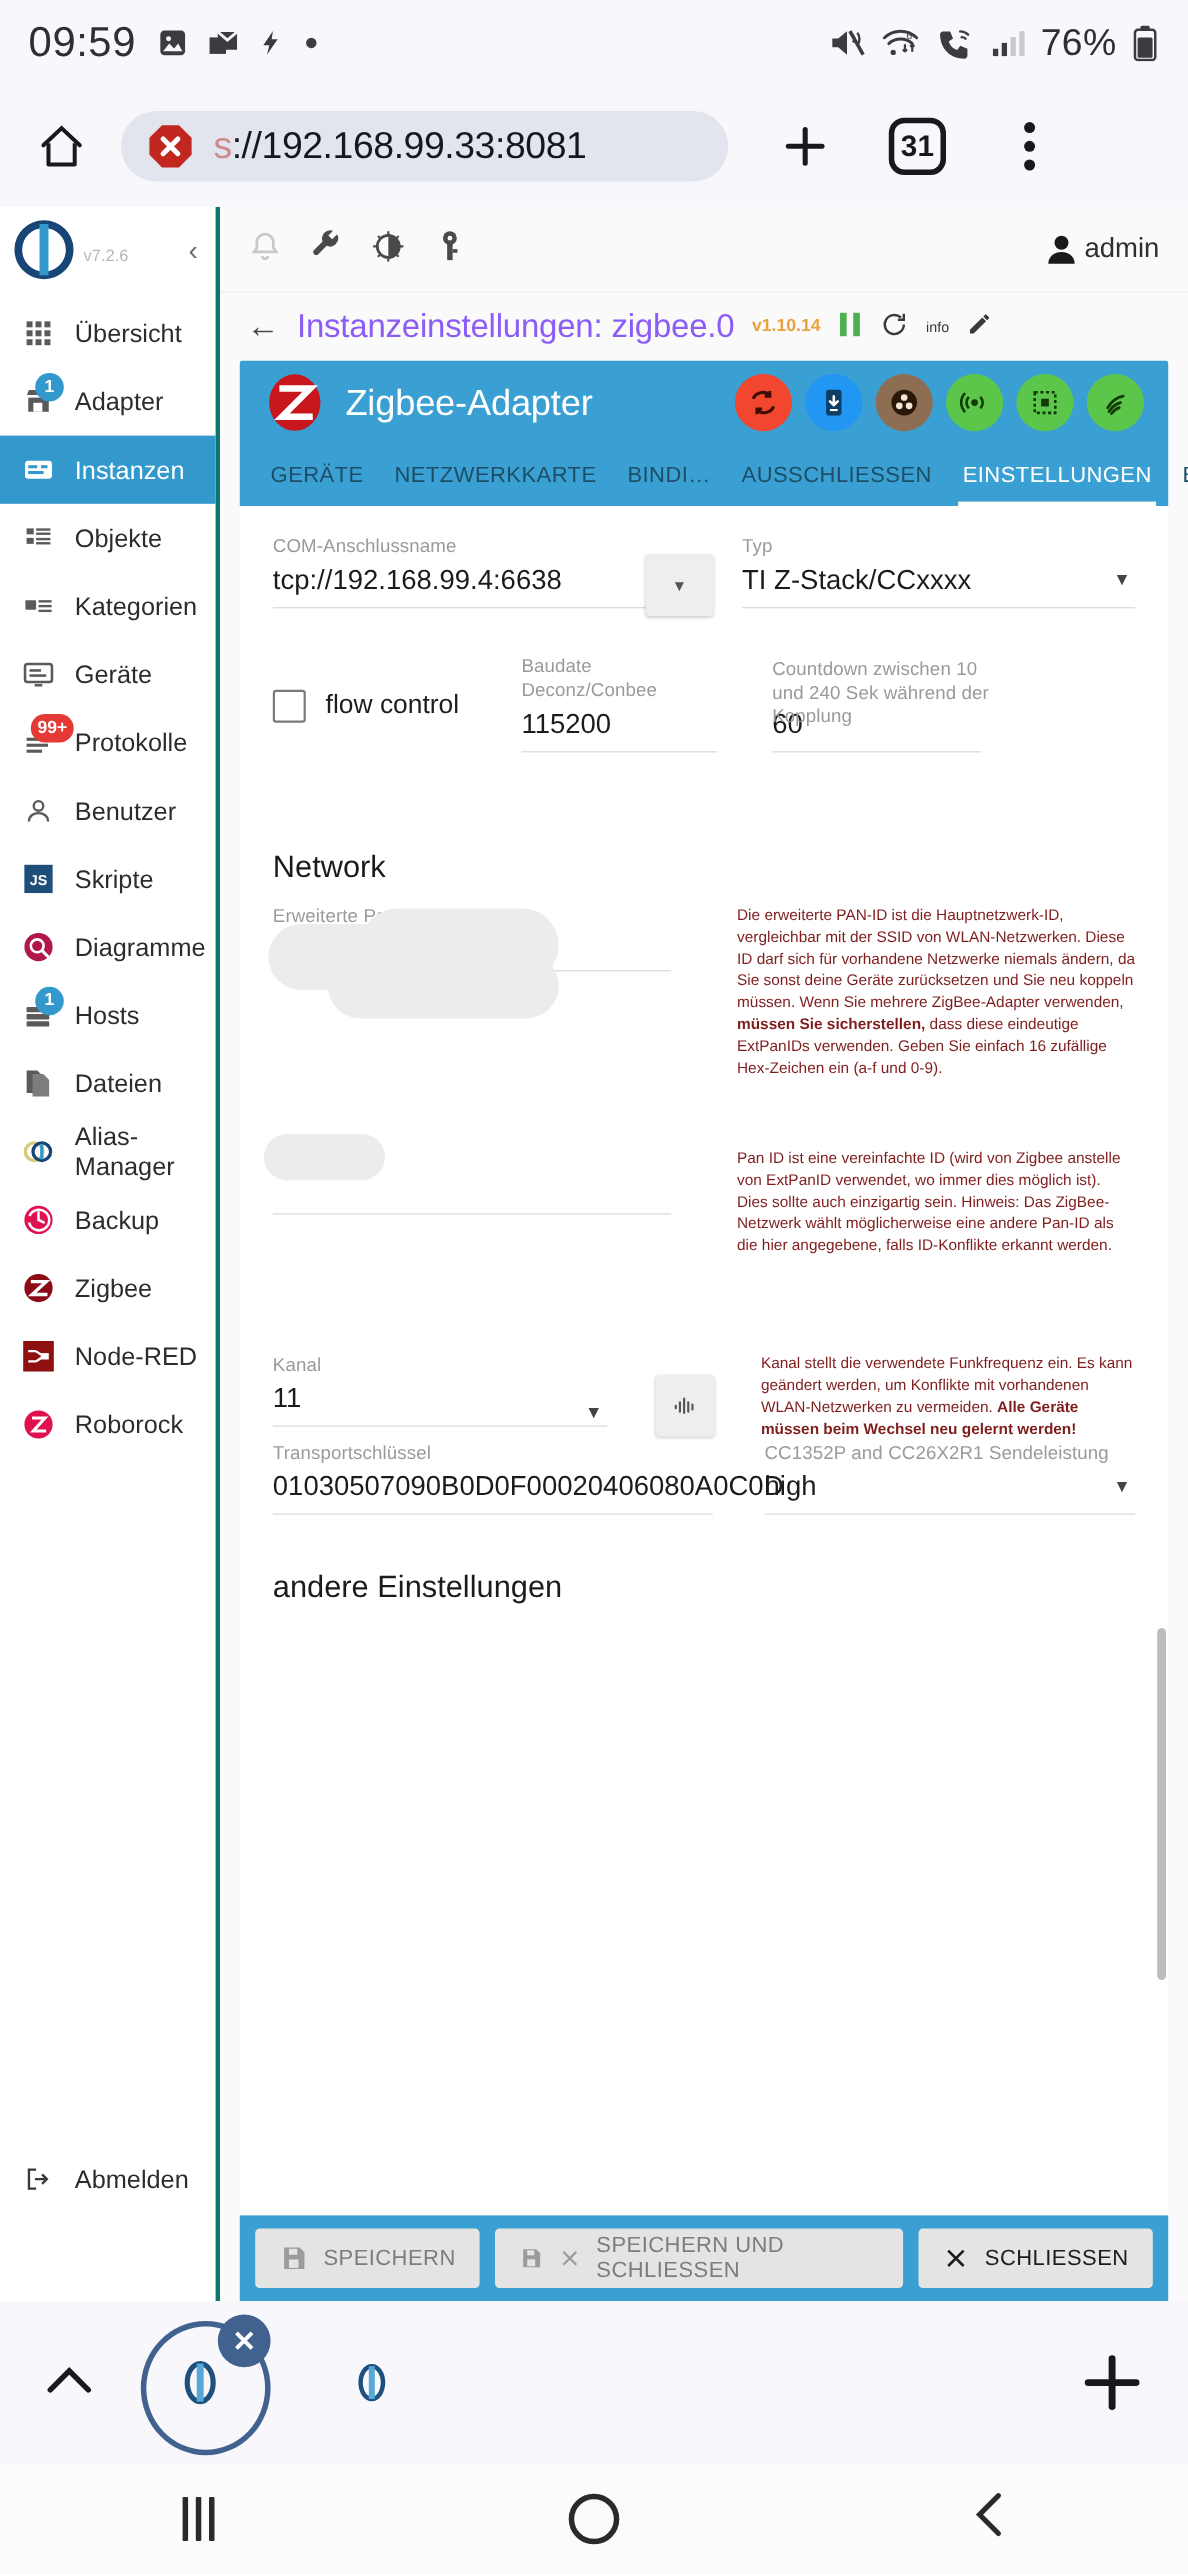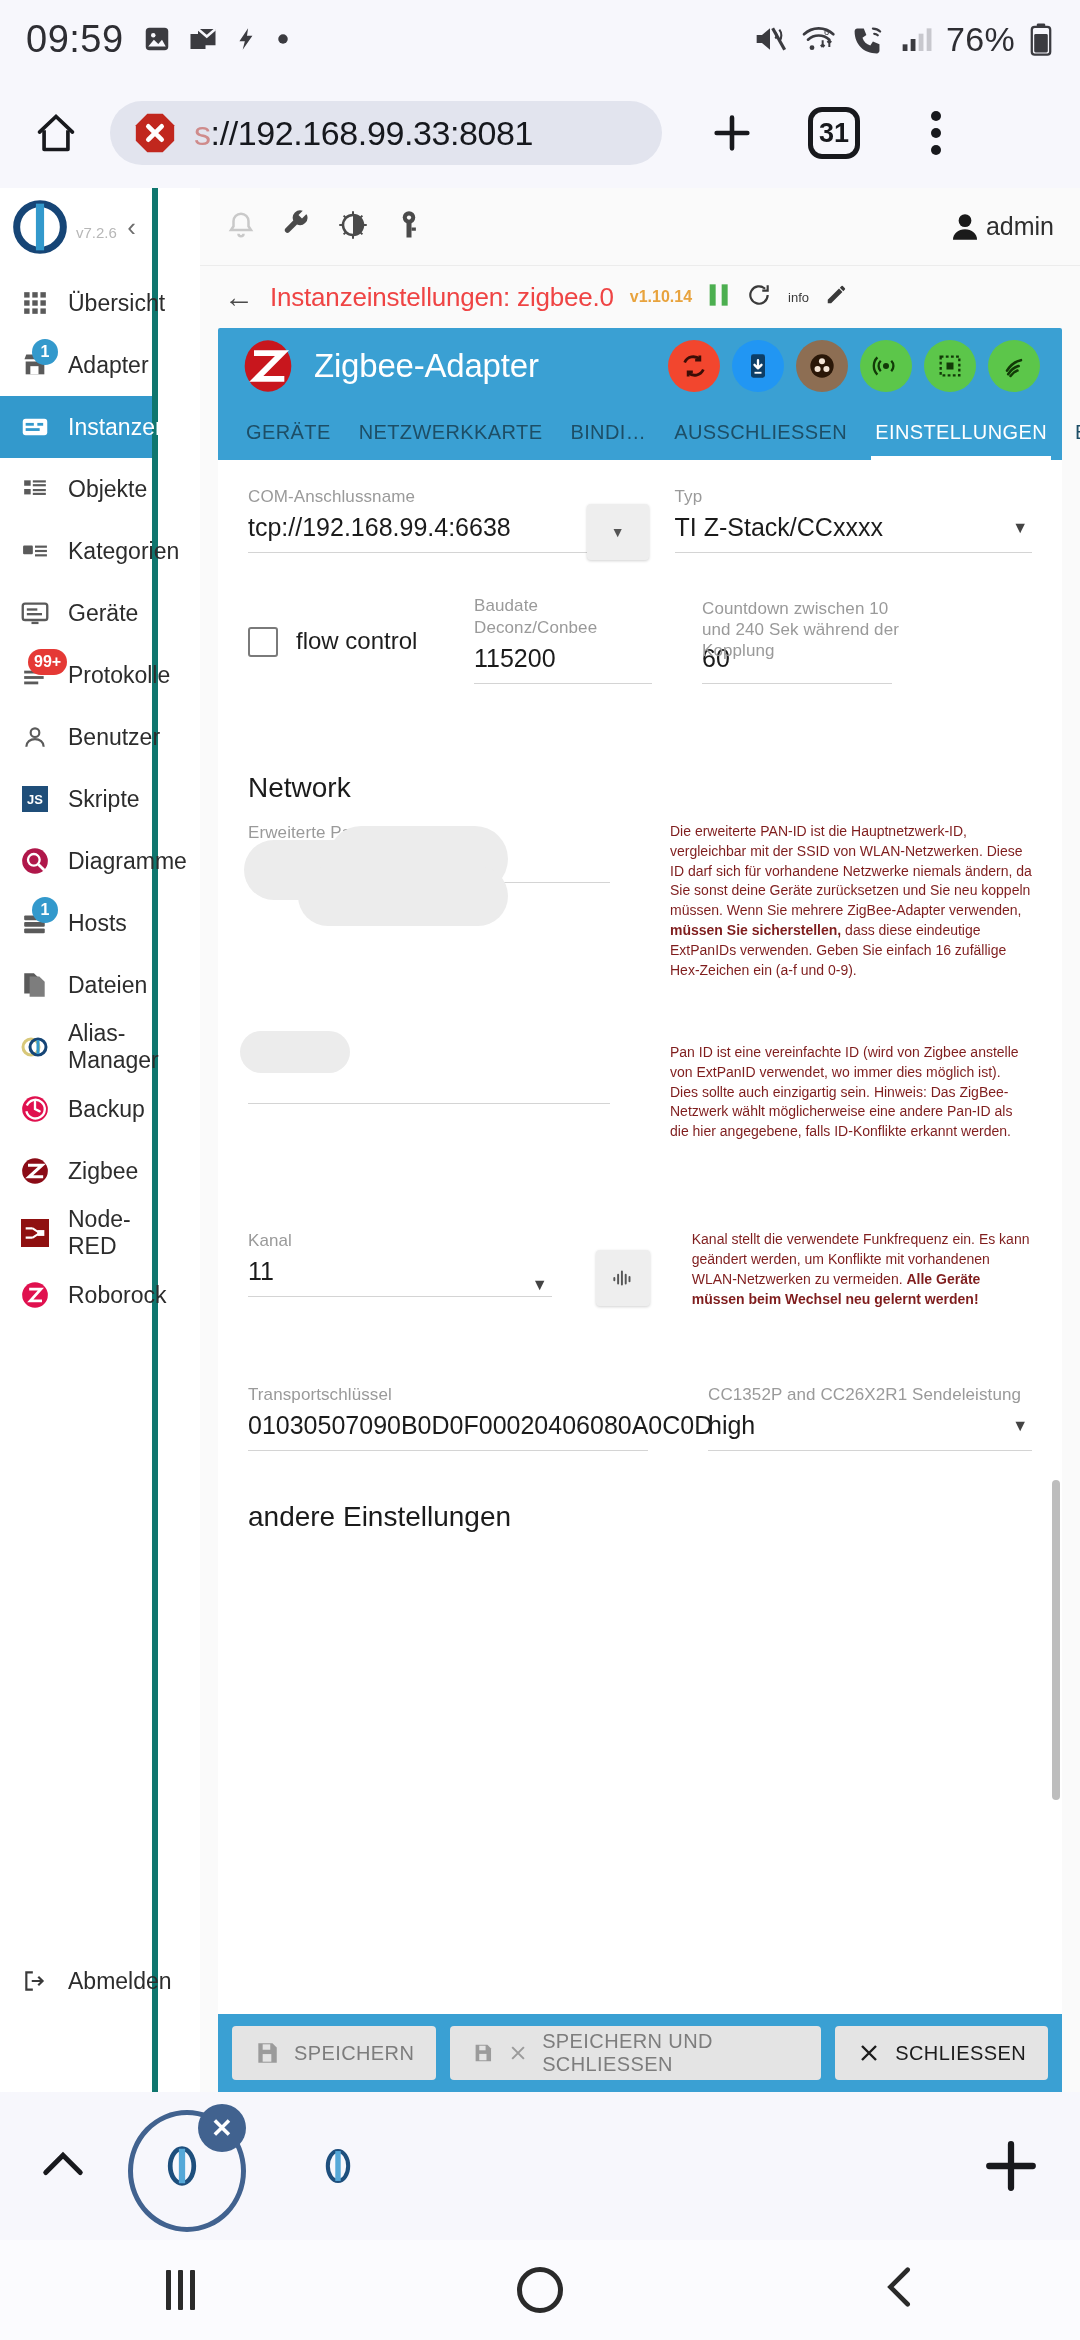--- a/index.html
+++ b/index.html
@@ -49,22 +49,22 @@
   .kebab i { width: 10px; height: 10px; background:#18191d; border-radius:50%; display:block; }
 
   
   .viewport {
     position: absolute; left: 0; top: 188px; width: 1080px; height: 1904px;
     background: #fff; overflow: hidden;
   }
 
   
   .sidebar {
-    position: absolute; left: 0; top: 0; width: 158px; height: 1904px;
-    background: #fff; border-right: 6px solid #0f766e;
+    position: absolute; left: 0; top: 0; width: 200px; height: 1904px;
+    background: #fff; border-right: 4px solid #0f766e;
   }
   .sb-logo-row { height: 78px; display:flex; align-items:center; padding-left: 12px; position:relative; }
   .logo-mark { width: 56px; height: 56px; position: relative; }
   .ver { font-size: 15px; color:#b7b7b7; margin-left: 8px; margin-top:10px; }
   .collapse { position:absolute; right: 16px; top: 26px; color:#6d6d6d; font-size: 26px; line-height:1; }
   .nav { margin-top: 6px; }
   .nav-item {
     height: 62px; display:flex; align-items:center; padding-left: 18px; gap: 16px;
     color:#2c2c2c; font-size: 23px; position: relative;
   }
@@ -84,21 +84,21 @@
   .appbar {
     height: 78px; background:#fafafa; display:flex; align-items:center; padding: 0 26px;
     border-bottom: 1px solid #ececec;
   }
   .appbar-icons { display:flex; align-items:center; gap: 26px; }
   .appbar-user { margin-left:auto; display:flex; align-items:center; gap: 4px; }
   .appbar-user span { font-size: 25px; color:#2e2e2e; }
 
   .instbar { height: 62px; display:flex; align-items:center; gap: 16px; padding: 0 24px;
              background:#fafafa; }
-  .instbar .title { font-size: 26px; color:#ef4444; letter-spacing:-.2px; }
+  .instbar .title { font-size: 30px; color:#8b5cf6; letter-spacing:-.2px; }
   .instbar .ver-chip { font-size: 16px; color:#e8a33d; font-weight:700; }
   .instbar .info { font-size: 13px; color:#3a3a3a; }
 
   
   .zcard { margin: 0 18px; background:#3aa0d3; border-radius: 2px 2px 0 0; }
   .zhead { height: 76px; display:flex; align-items:center; padding: 0 22px; }
   .zlogo { width: 56px; height: 56px; flex:0 0 auto; }
   .ztitle { font-size: 33px; color:#fff; margin-left: 18px; letter-spacing:-.2px; }
   .zactions { margin-left:auto; display:flex; align-items:center; gap: 12px; }
   .zbtn { width: 52px; height: 52px; border-radius: 50%; display:flex; align-items:center;
@@ -705,21 +705,21 @@
           <div class="mini-btn" style="margin-left:18px;align-self:flex-start;margin-top:20px;">
             <svg width="26" height="26" viewBox="0 0 24 24" stroke="#555" stroke-width="1.8" fill="none" stroke-linecap="round">
                 <path d="M4 12v2M7.5 9v8M11 6v12M14.5 9v8M18 11v4"></path>
               </svg>
           </div>
           <div class="col" style="width:390px;margin-left:16px;">
             <div class="helptext"><span>Kanal stellt die verwendete Funkfrequenz ein. Es kann geändert werden, um Konflikte mit vorhandenen WLAN-Netzwerken zu vermeiden. </span><b>Alle Geräte müssen beim Wechsel neu gelernt werden!</b></div>
           </div>
         </div>
 
-        <div class="row" style="margin-top:74px;">
+        <div class="row" style="gap:13px;">
           <div class="col" style="width:400px;">
             <div class="flabel">Transportschlüssel</div>
             <div class="fvalue">01030507090B0D0F00020406080A0C0D</div>
           </div>
           <div class="col" style="width:390px;margin-left:34px;">
             <div class="flabel">CC1352P and CC26X2R1 Sendeleistung</div>
             <div class="fvalue">high</div>
             <span class="select-caret">▼</span>
           </div>
         </div>

